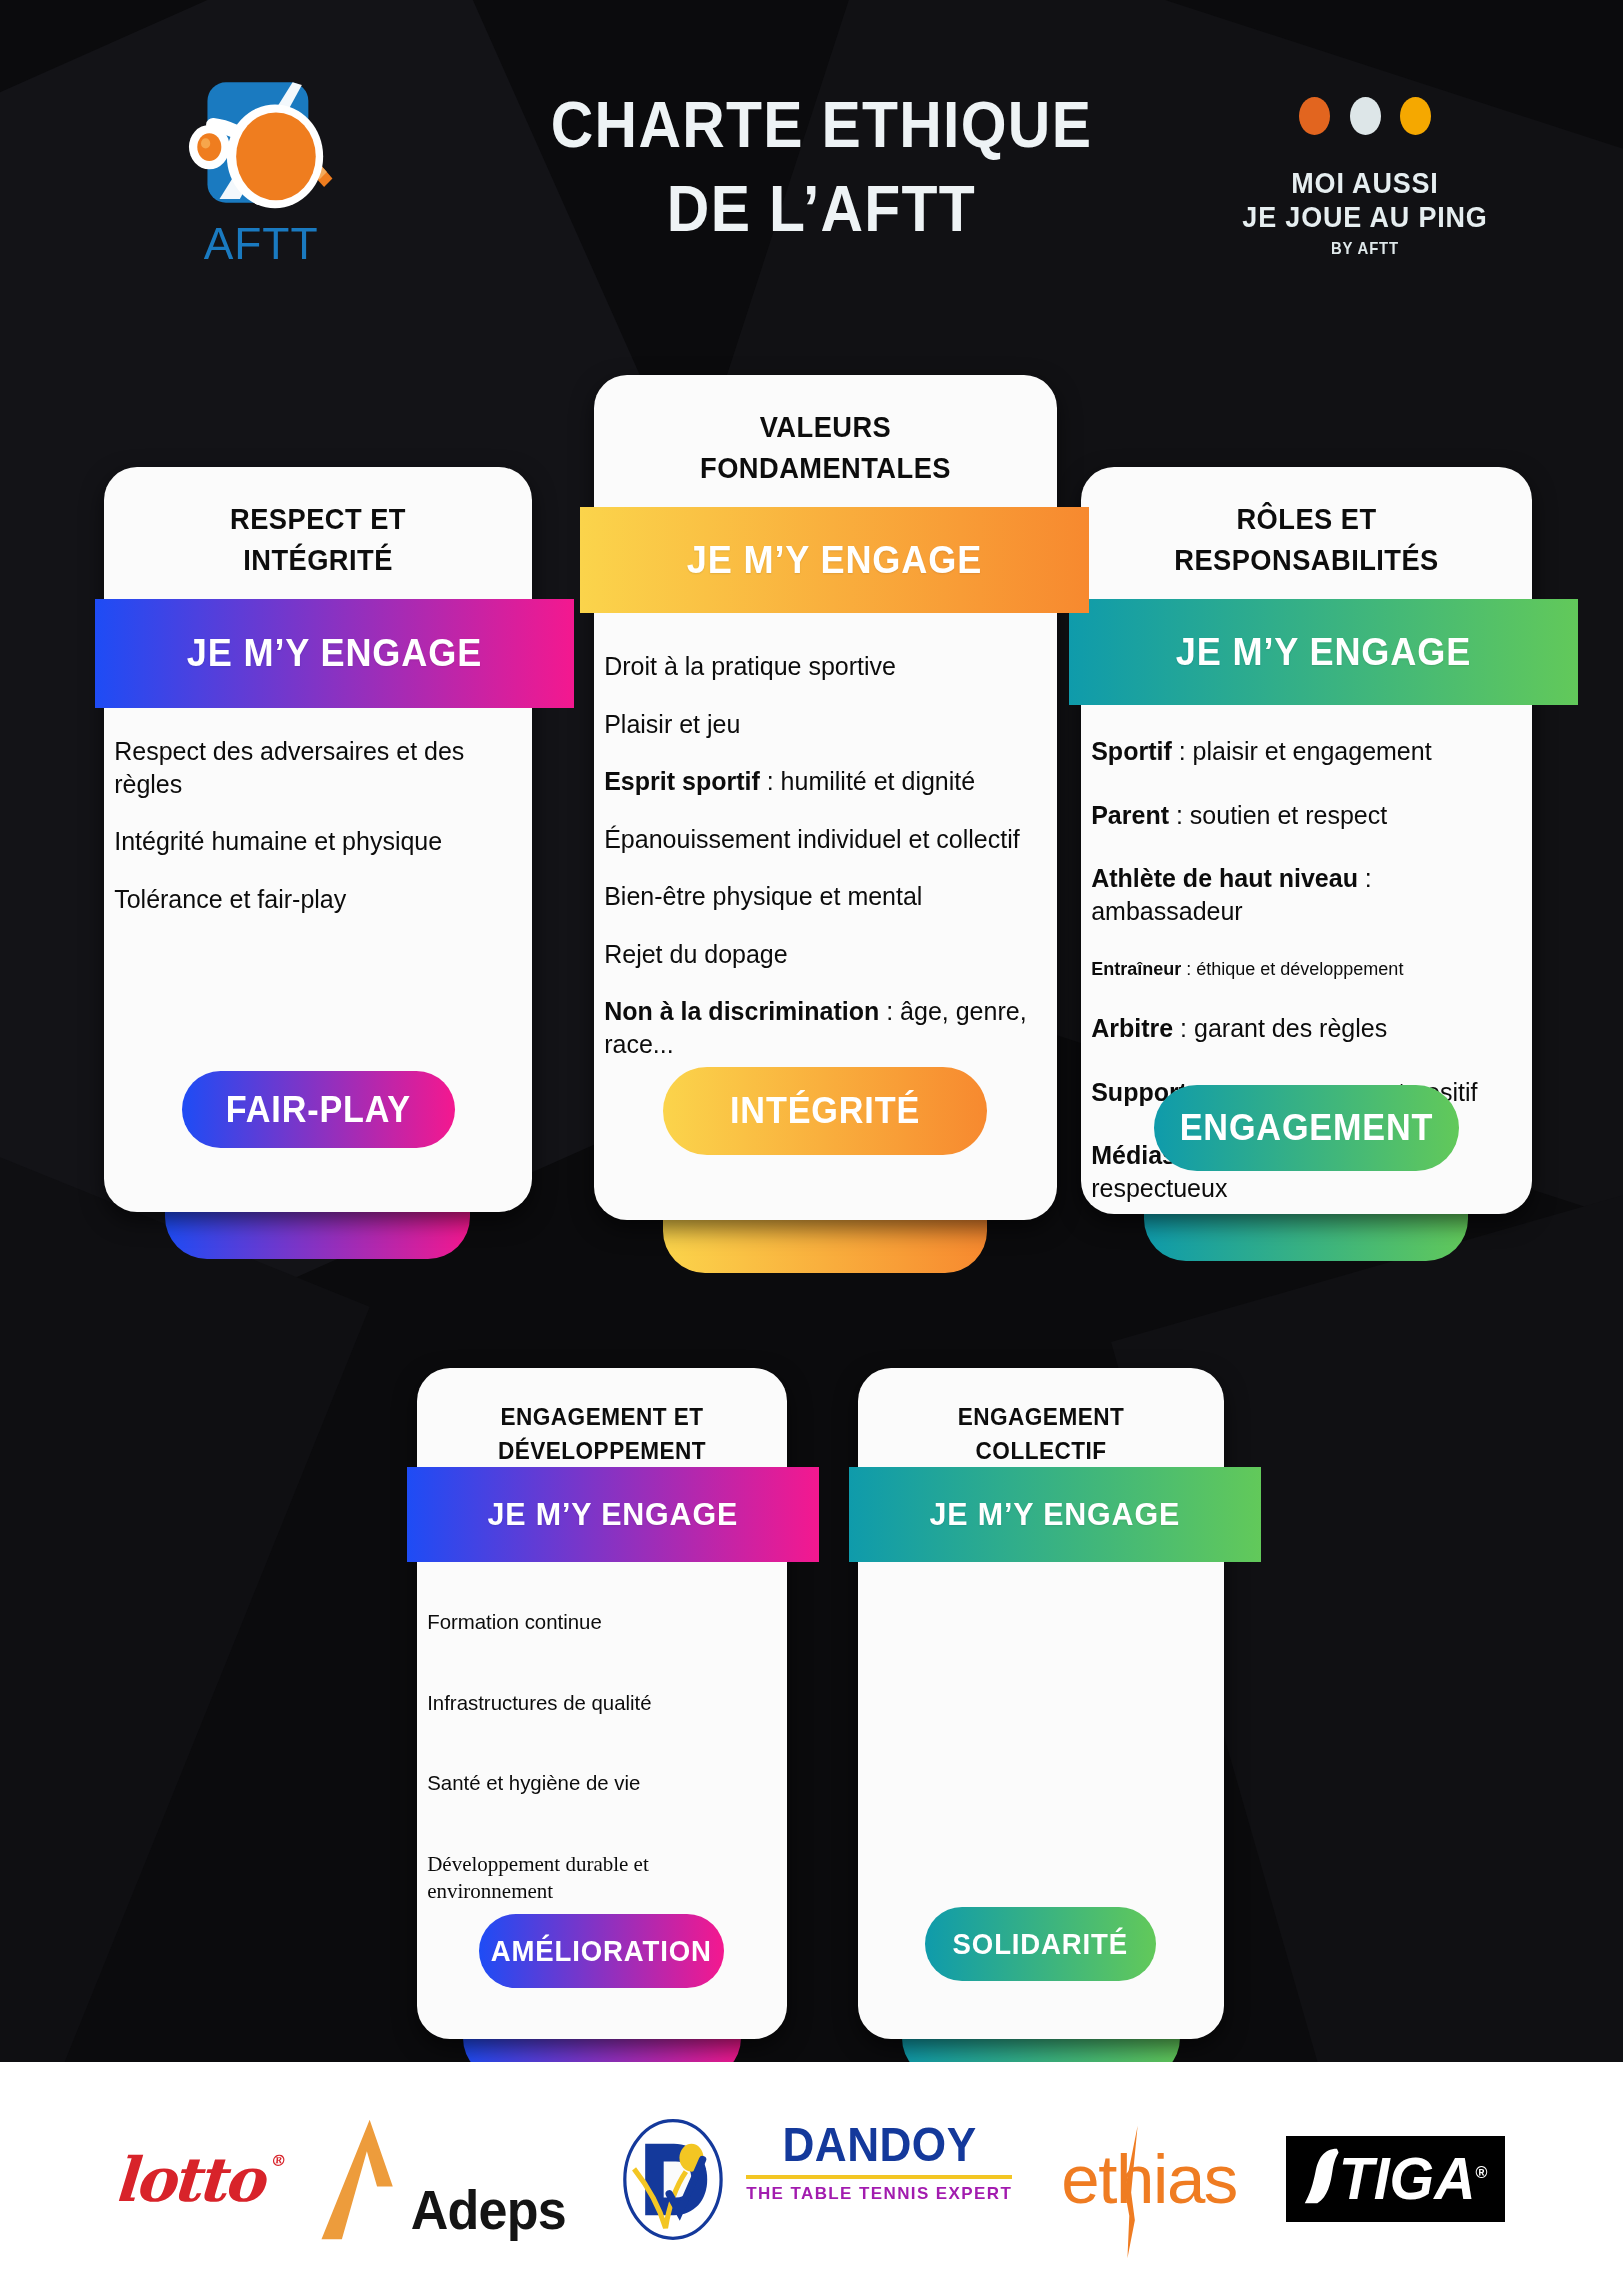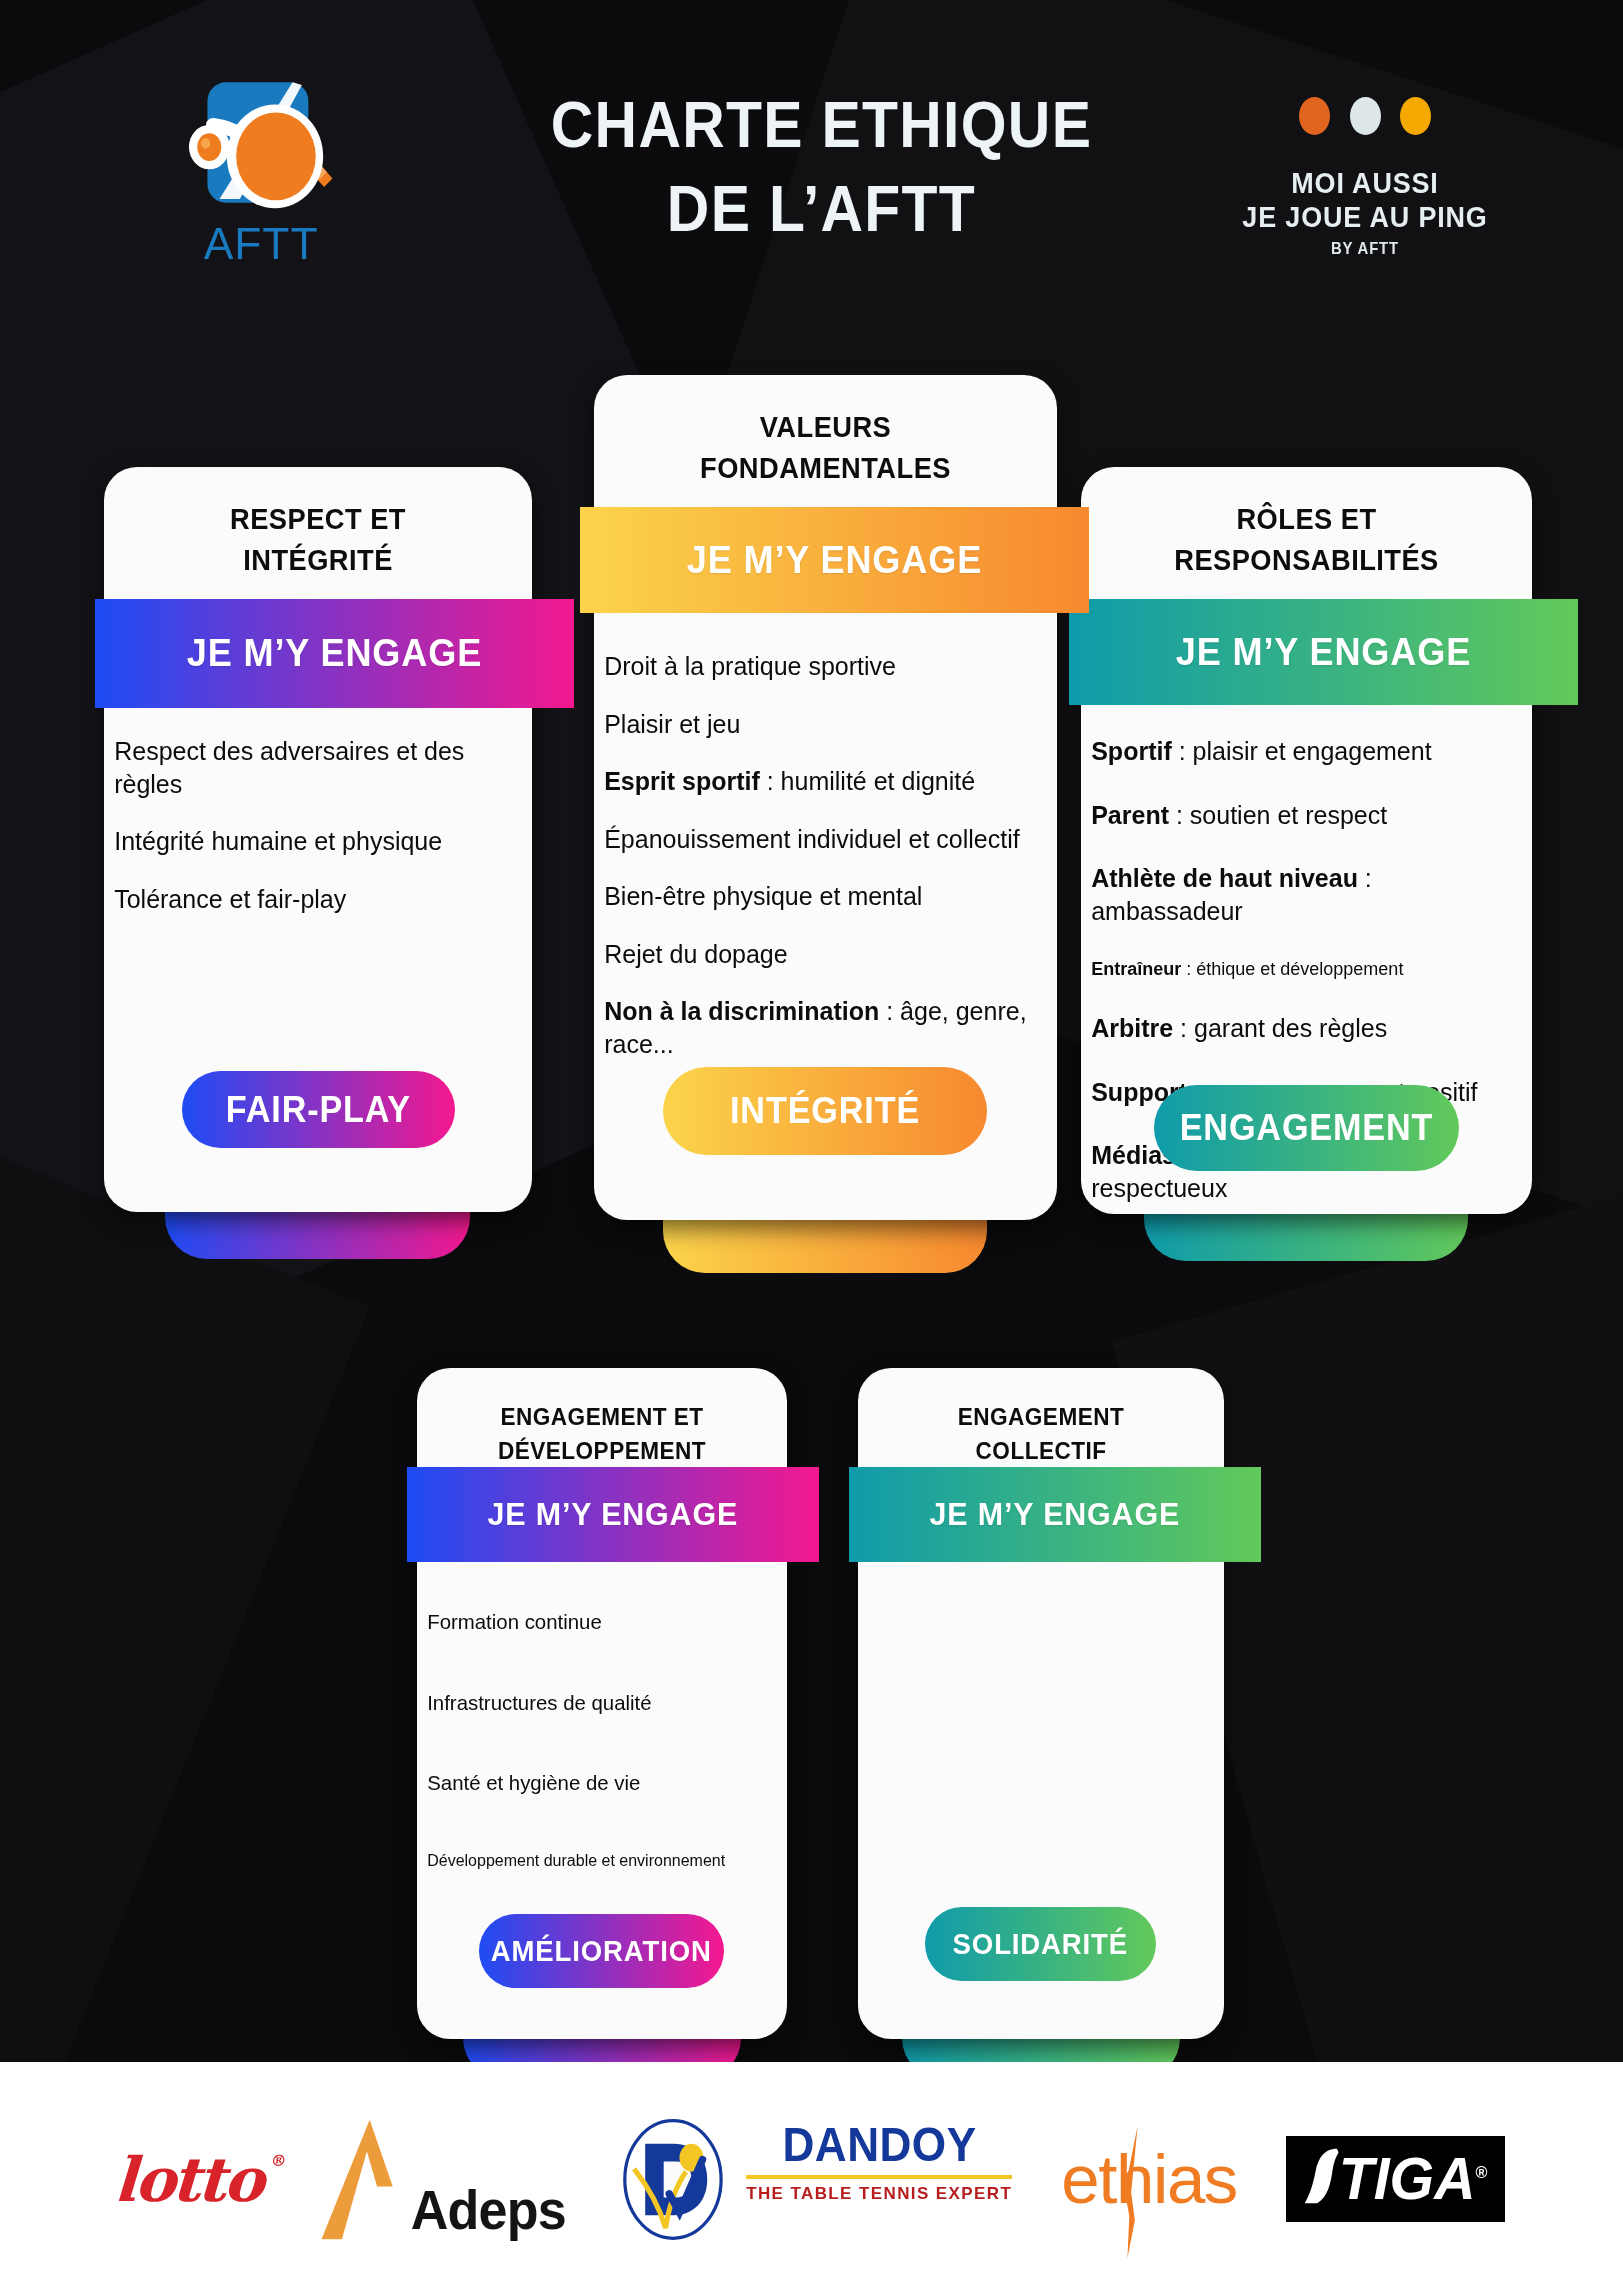--- a/index.html
+++ b/index.html
@@ -185,21 +185,21 @@
   .dandoy { display: flex; align-items: flex-start; gap: 16px; }
   .dandoy-text-col { display: flex; flex-direction: column; align-items: center; }
   .dandoy-name {
     font-family: "Liberation Sans Narrow", "Liberation Sans", sans-serif;
     font-weight: bold; color: #14399b; font-size: 48px;
     letter-spacing: 0.5px; transform: scaleX(0.92);
   }
   .dandoy-rule { width: 100%; height: 4.2px; background: #f3c623; margin: 3.7px 0 4.6px; }
   .dandoy-sub {
     font-family: "Liberation Sans Narrow", "Liberation Sans", sans-serif;
-    font-weight: bold; color: #b91c1c; font-size: 17px; letter-spacing: 1.4px;
+    font-weight: bold; color: #a21caf; font-size: 17px; letter-spacing: 1.4px;
   }
 
   
   .ethias-wrap { position: relative; }
   .ethias-txt {
     font-family: "Liberation Sans", sans-serif;
     color: #ef7c22; font-size: 69px; font-weight: normal;
     letter-spacing: -1.4px;
   }
 
@@ -327,21 +327,21 @@
       <div class="card-tail" style="left: 463px; top: 2011px; width: 278px; height: 69px; background: linear-gradient(90deg, rgb(30, 76, 245) 0%, rgb(244, 24, 143) 100%);"></div>
       <div class="card" style="left: 417px; top: 1368px; width: 370px; height: 671px; z-index: 11;">
         <div class="card-title" style="position: absolute; left: 0px; top: 32px; width: 100%; font-size: 24px;">
           <div>ENGAGEMENT ET</div>
           <div>DÉVELOPPEMENT</div>
         </div>
         <div class="bullets" style="left: 0px; top: 241px; font-size: 20.4px;">
           <div class="bullet" style="font-size: 20.4px; margin-bottom: 54px;"><span>Formation continue</span></div>
           <div class="bullet" style="font-size: 20.4px; margin-bottom: 54px;"><span>Infrastructures de qualité</span></div>
           <div class="bullet" style="font-size: 20.4px; margin-bottom: 54px;"><span>Santé et hygiène de vie</span></div>
-          <div class="bullet" style="font-size: 16px; margin-bottom: 74px;"><span>Développement durable et environnement</span></div>
+          <div class="bullet" style="font-size: 21px; margin-bottom: 74px; font-family: Liberation Serif, serif;"><span>Développement durable et environnement</span></div>
         </div>
         <div class="pill" style="left: 62px; top: 546px; width: 245px; height: 74px; background: linear-gradient(90deg, rgb(30, 76, 245) 0%, rgb(244, 24, 143) 100%);">
           <span class="pill-text" style="font-size: 29px;">AMÉLIORATION</span>
         </div>
       </div>
       <div class="band" style="left: 407px; top: 1467px; width: 412px; height: 95px; background: linear-gradient(90deg, rgb(30, 76, 245) 0%, rgb(244, 24, 143) 100%); z-index: 31;">
         <span class="band-text" style="font-size: 32px;">JE M’Y ENGAGE</span>
       </div>
       <div class="card-tail" style="left: 902px; top: 2011px; width: 278px; height: 69px; background: linear-gradient(90deg, rgb(15, 155, 171) 0%, rgb(98, 201, 90) 100%);"></div>
       <div class="card" style="left: 858px; top: 1368px; width: 366px; height: 671px; z-index: 11;">

